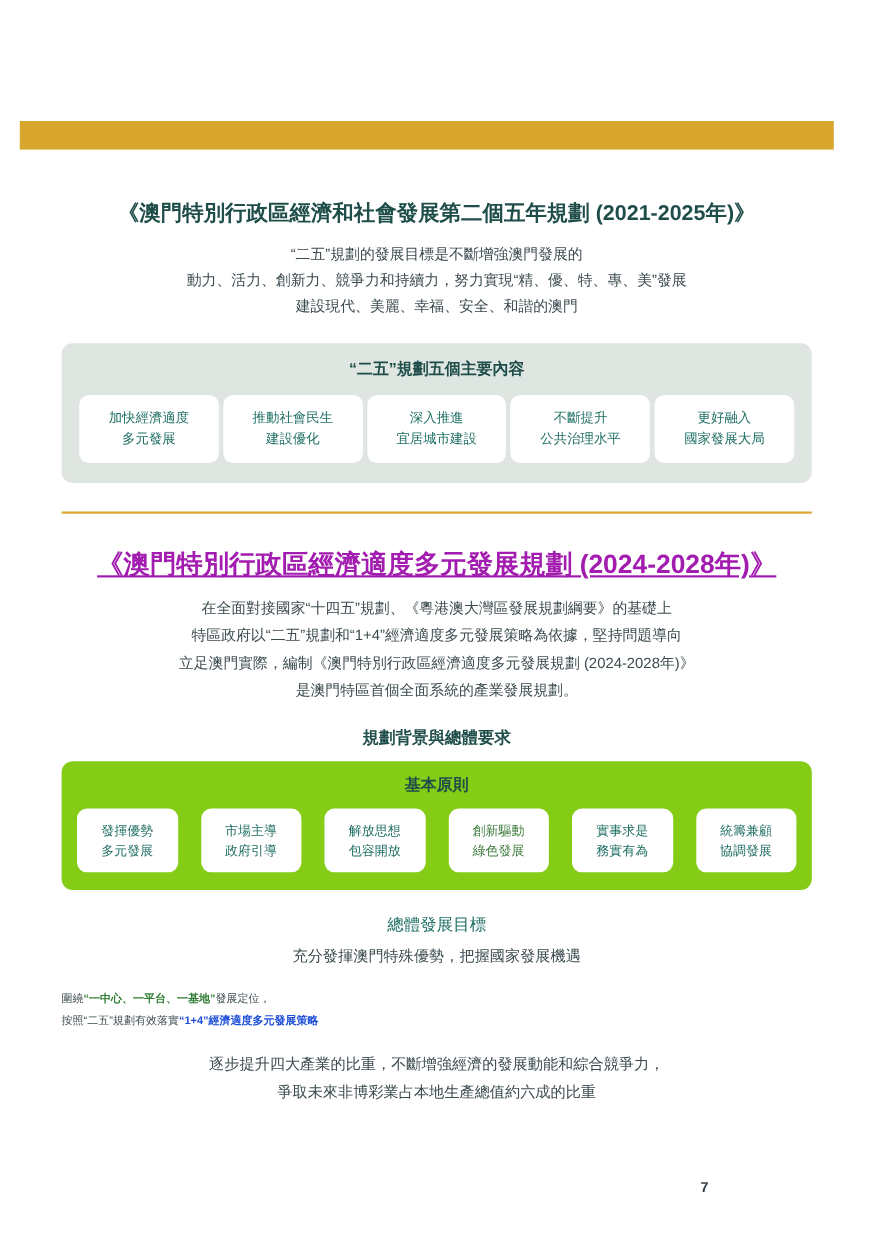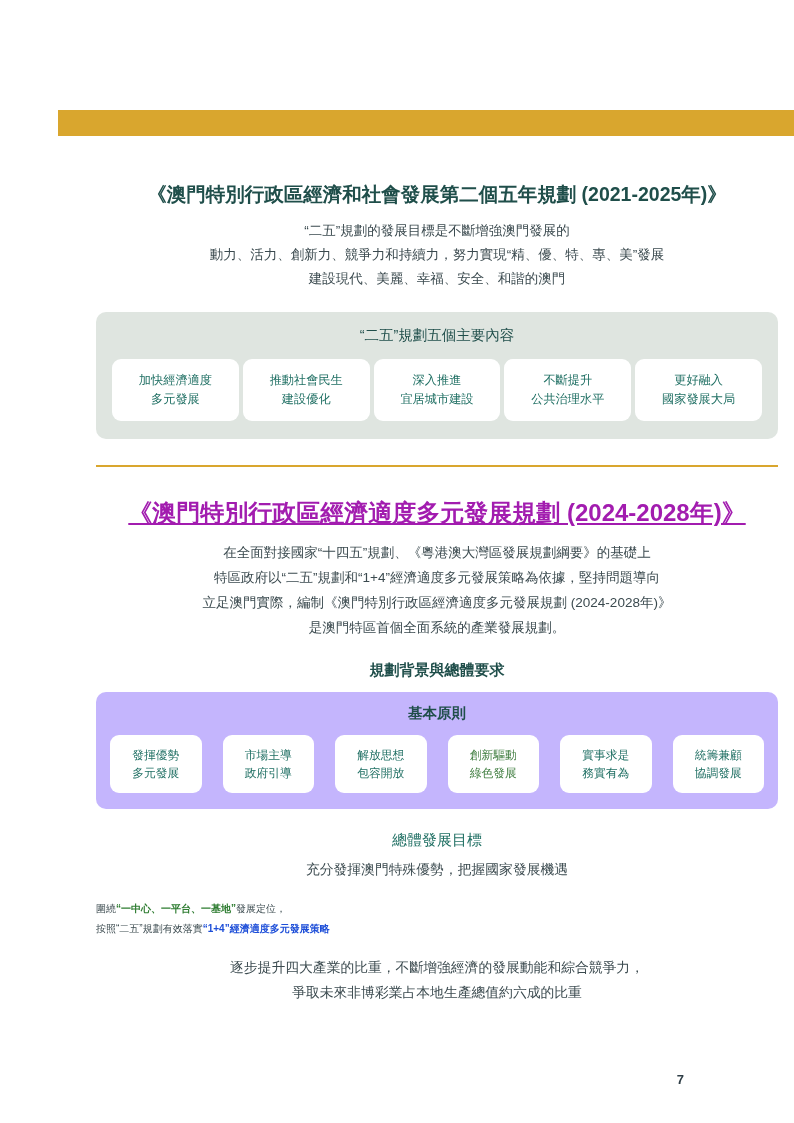--- a/index.html
+++ b/index.html
@@ -13,21 +13,20 @@
     font-family: "Liberation Sans", "DejaVu Sans", sans-serif;
     color: #2f3e46;
     position: relative;
     overflow: hidden;
   }
   .page {
     position: relative;
     width: 700px;
     height: 1123px;
     box-sizing: border-box;
-    margin-left: 40px;
   }
   .top-bar {
     position: absolute;
     top: 110px;
     left: 18px;
     width: 740px;
     height: 26px;
     background: #d9a62e;
   }
   .content {
@@ -57,21 +56,21 @@
 
   .panel {
     margin-top: 22px;
     background: #dfe5e0;
     border-radius: 10px;
     padding: 14px 16px 18px 16px;
   }
   .panel-title {
     text-align: center;
     font-size: 14.5px;
-    font-weight: normal;
+    font-weight: bold;
     color: #1f4e4a;
     margin-bottom: 14px;
   }
   .cards {
     display: flex;
     justify-content: space-between;
     gap: 4px;
   }
   .card {
     flex: 1 1 0;
@@ -119,21 +118,21 @@
   .subhead {
     margin-top: 20px;
     text-align: center;
     font-size: 15px;
     font-weight: bold;
     color: #1f4e4a;
   }
 
   .panel2 {
     margin-top: 12px;
-    background: #c4b5fd;
+    background: #84cc16;
     border-radius: 10px;
     padding: 12px 14px 16px 14px;
   }
   .panel2-title {
     text-align: center;
     font-size: 14.5px;
     font-weight: bold;
     color: #1f4e4a;
     margin-bottom: 12px;
   }

